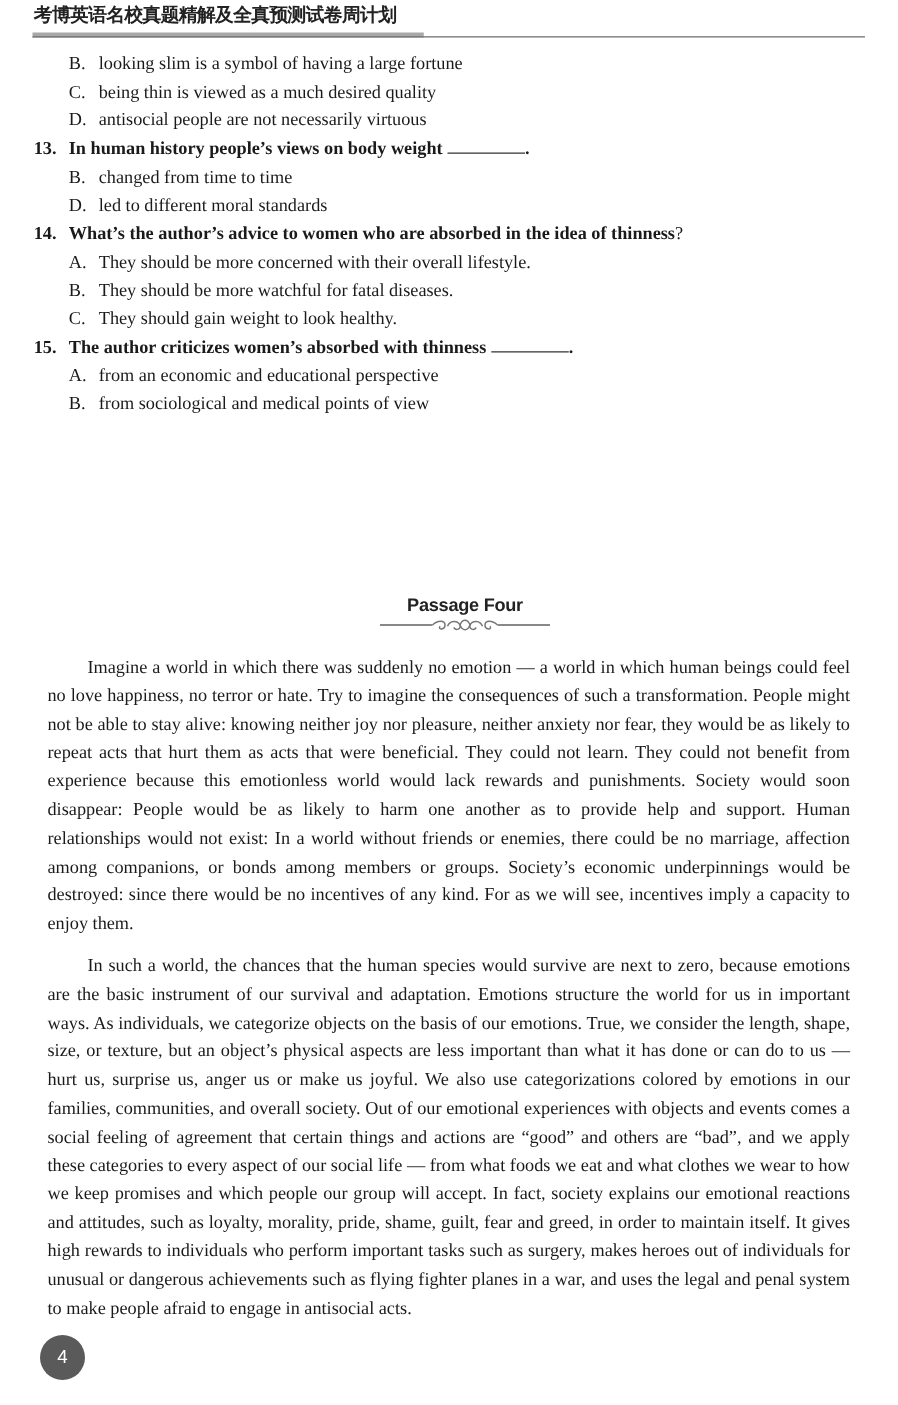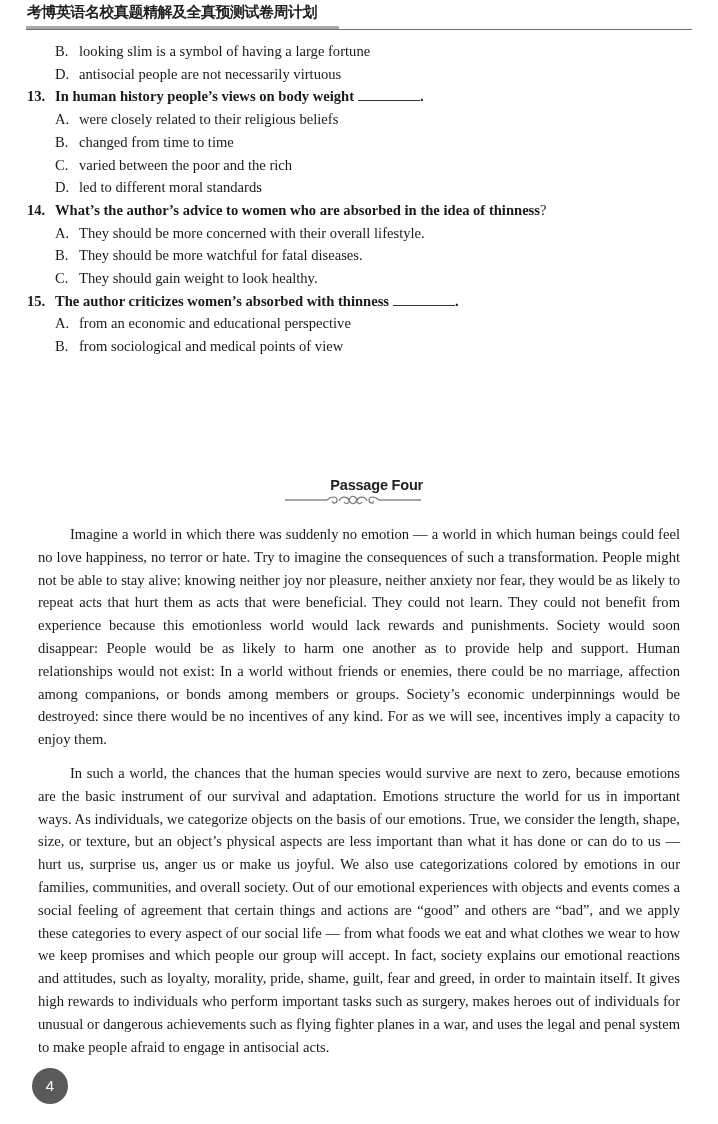--- a/index.html
+++ b/index.html
@@ -32,21 +32,21 @@
   .opt .letter { display: inline-block; width: 24px; }
   .q {
     font-size: 14.6px; line-height: 22.7px; font-weight: bold; white-space: nowrap;
   }
   .q .num { display: inline-block; width: 28px; }
   .blank {
     display: inline-block; width: 62px; border-bottom: 1px solid #333; height: 12px; margin-left: 4px; vertical-align: baseline;
   }
   .qmark { font-weight: normal; }
   .passage-title-wrap {
-    position: absolute; left: 283px; top: 476px; width: 140px; text-align: right;
+    position: absolute; left: 302px; top: 476px; width: 140px; text-align: center;
   }
   .passage-title {
     font-family: "Liberation Sans", "DejaVu Sans", sans-serif;
     font-weight: bold; font-size: 14.5px; color: #222; letter-spacing: -0.2px;
     line-height: 18px;
   }
   .ornament { display: block; margin: 0 auto; }
   .passage {
     position: absolute; left: 27px; top: 512px; width: 664px;
     font-size: 14.6px; line-height: 22.8px; text-align: justify;
@@ -65,26 +65,25 @@
   <div class="header-title">考博英语名校真题精解及全真预测试卷周计划</div>
   <div class="header-rule">
     <div class="thick"></div>
     <div class="thin"></div>
   </div>
 </div>
 
 <div class="content">
 
   <div class="opt"><span class="letter">B.</span><span>looking slim is a symbol of having a large fortune</span></div>
+  <div class="opt"><span class="letter">C.</span><span>being thin is viewed as a much desired quality</span></div>
   <div class="opt"><span class="letter">D.</span><span>antisocial people are not necessarily virtuous</span></div>
 
   <div class="q"><span class="num">13.</span><span>In human history people’s views on body weight</span><span class="blank"></span><span>.</span></div>
-  <div class="opt"><span class="letter">A.</span><span>were closely related to their religious beliefs</span></div>
   <div class="opt"><span class="letter">B.</span><span>changed from time to time</span></div>
-  <div class="opt"><span class="letter">C.</span><span>varied between the poor and the rich</span></div>
   <div class="opt"><span class="letter">D.</span><span>led to different moral standards</span></div>
 
   <div class="q"><span class="num">14.</span><span>What’s the author’s advice to women who are absorbed in the idea of thinness</span><span class="qmark">?</span></div>
   <div class="opt"><span class="letter">A.</span><span>They should be more concerned with their overall lifestyle.</span></div>
   <div class="opt"><span class="letter">B.</span><span>They should be more watchful for fatal diseases.</span></div>
   <div class="opt"><span class="letter">C.</span><span>They should gain weight to look healthy.</span></div>
 
   <div class="q"><span class="num">15.</span><span>The author criticizes women’s absorbed with thinness</span><span class="blank"></span><span>.</span></div>
   <div class="opt"><span class="letter">A.</span><span>from an economic and educational perspective</span></div>
   <div class="opt"><span class="letter">B.</span><span>from sociological and medical points of view</span></div>

